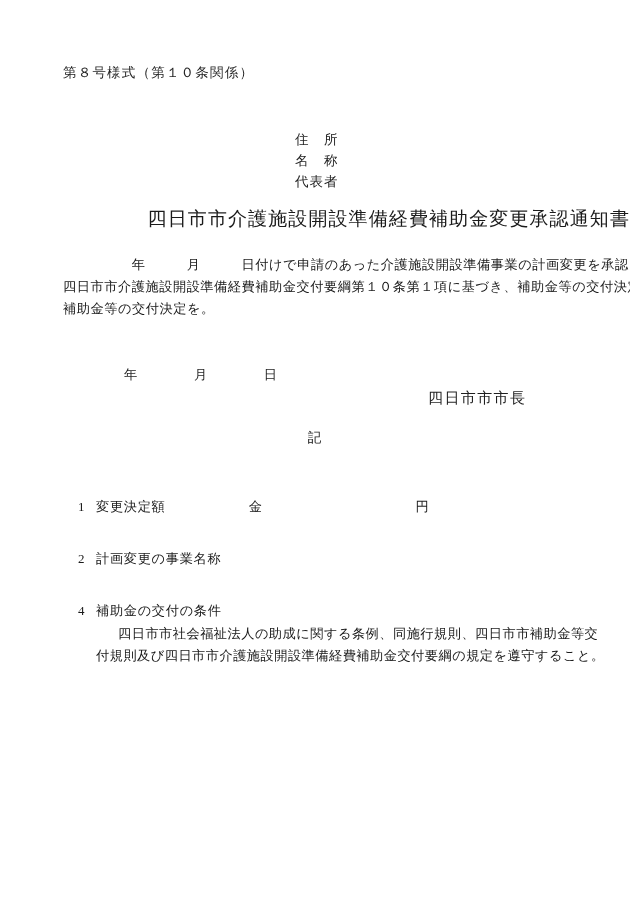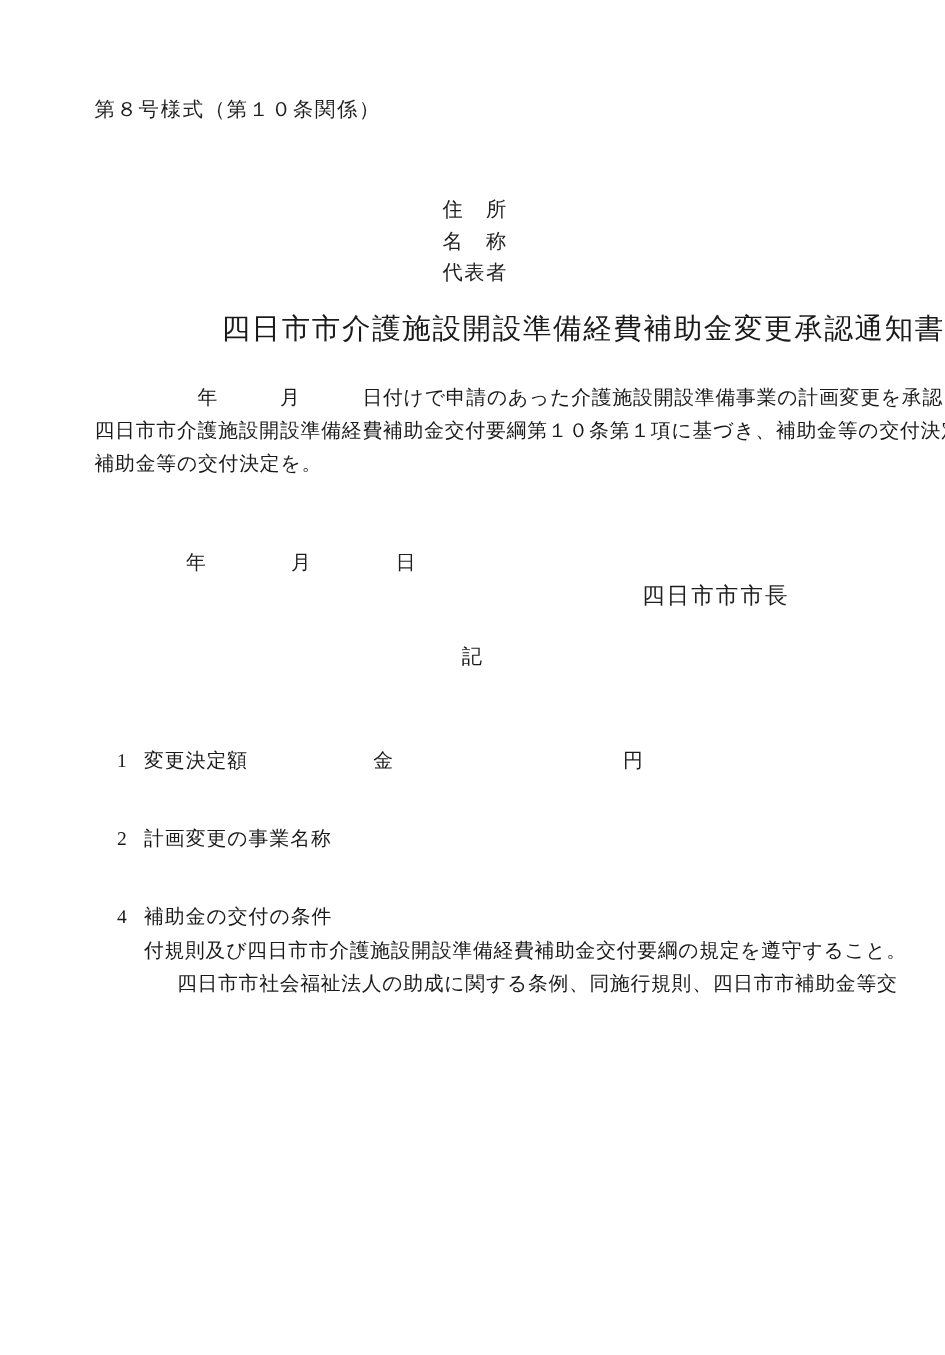--- a/index.html
+++ b/index.html
@@ -181,20 +181,20 @@
     </div>
 
     <div class="item">
       <div class="item-head"><span class="item-num">2</span><span>計画変更の事業名称</span></div>
     </div>
 
 
     <div class="item">
       <div class="item-head"><span class="item-num">4</span><span>補助金の交付の条件</span></div>
       <div class="item-sub">
+        <span class="sline first">四日市市社会福祉法人の助成に関する条例、同施行規則、四日市市補助金等交</span>
         <span class="sline">付規則及び四日市市介護施設開設準備経費補助金交付要綱の規定を遵守すること。</span>
-        <span class="sline first">四日市市社会福祉法人の助成に関する条例、同施行規則、四日市市補助金等交</span>
       </div>
     </div>
 
   </div>
 
 </div>
 
 </body></html>

